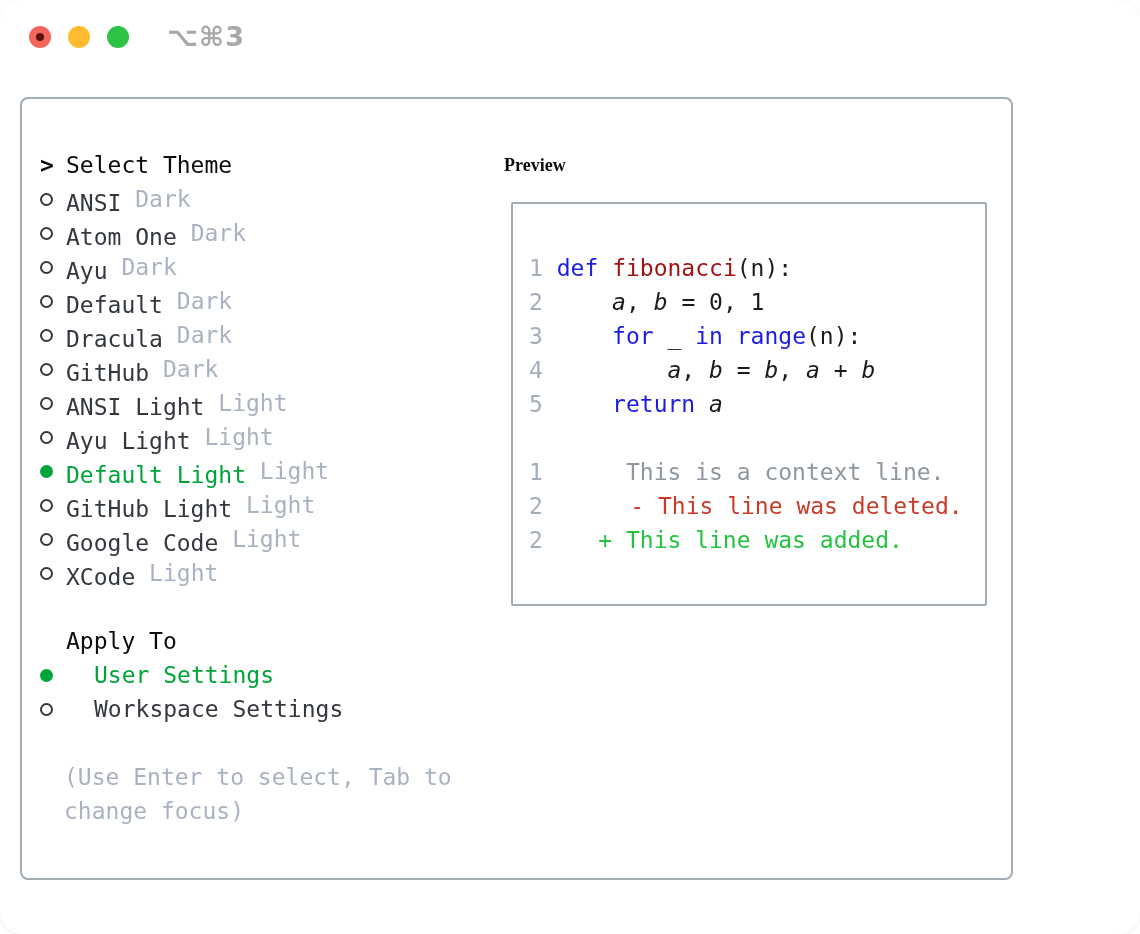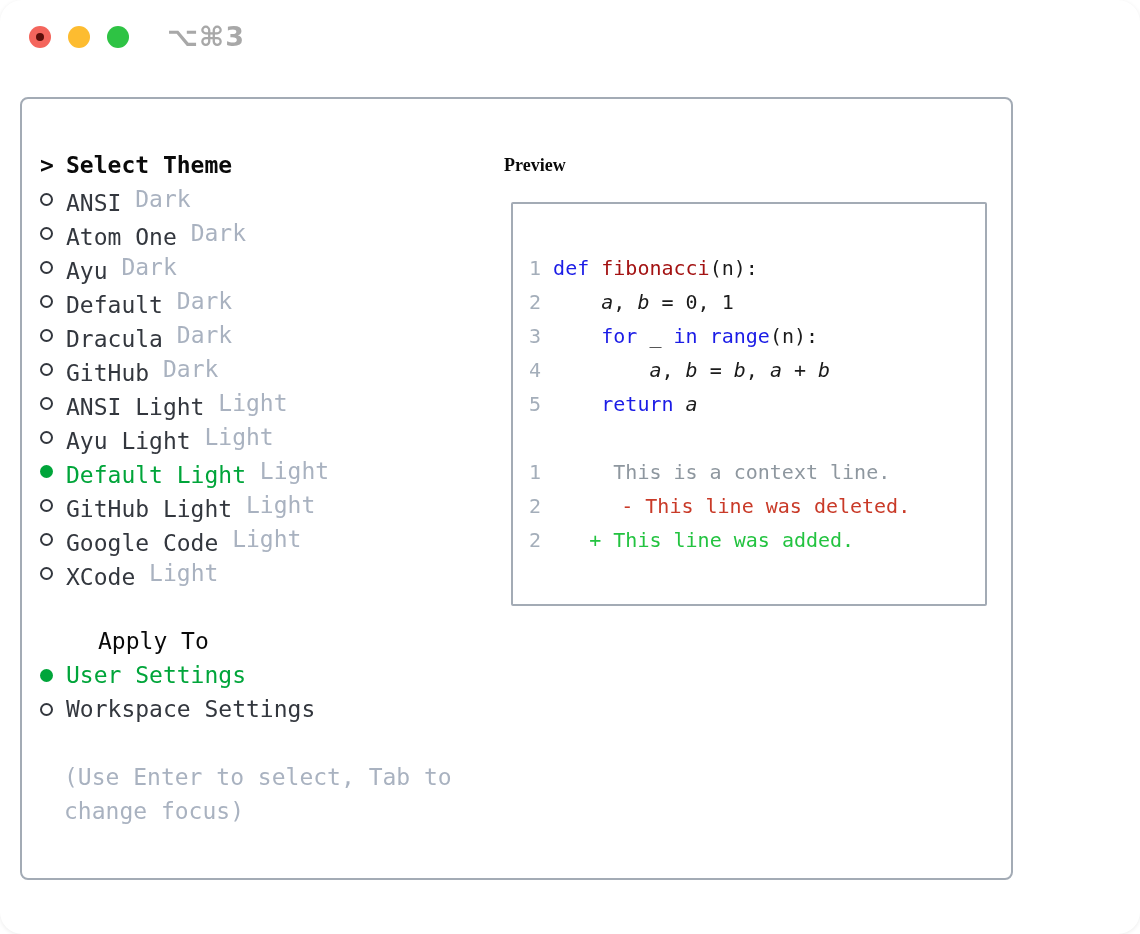--- a/index.html
+++ b/index.html
@@ -22,38 +22,38 @@
     font-family:"DejaVu Sans","Liberation Sans",sans-serif;
     font-size:27px;font-weight:bold;color:var(--shortcut);letter-spacing:1px;}
   
   .panel{position:absolute;left:20px;top:97px;width:993px;height:783px;
     border:2px solid var(--border);border-radius:8px;box-sizing:border-box;background:#fff;}
   
   .leftcol{position:absolute;left:18px;top:49px;font-size:23px;}
   .row{display:flex;align-items:center;height:34px;white-space:pre;}
   .marker{width:26px;flex:none;display:flex;align-items:center;}
   .prompt{font-weight:bold;color:var(--title);}
-  .ltitle{font-weight:bold;color:var(--title);}
+  .ltitle{font-weight:normal;color:var(--title);}
   .radio{width:13px;height:13px;border-radius:50%;border:2px solid var(--text);box-sizing:border-box;}
   .radio.on{border:none;background:var(--green);}
   .tname{color:var(--text);margin-top:8px;}
   .tname.sel{color:var(--green);}
   .tvariant{color:var(--muted);}
   .spacer{height:34px;}
-  .subtitle{color:var(--title);margin-left:32px;}
-  .optlabel{color:var(--text);}
+  .subtitle{color:var(--title);}
+  .optlabel{color:var(--text);margin-left:28px;}
   .optlabel.sel{color:var(--green);}
   .help{color:var(--muted);margin-left:24px;}
   
   .ptitle{position:absolute;left:482px;top:49px;height:34px;display:flex;align-items:center;
     font-size:18px;font-weight:bold;color:var(--title);font-family:Liberation Serif, serif;}
   .pbox{position:absolute;left:489px;top:103px;width:476px;height:404px;
     border:2px solid var(--border);border-radius:2px;box-sizing:border-box;
     padding:47px 0 0 16px;overflow:hidden;}
-  .pline{height:34px;line-height:34px;white-space:pre;font-size:20px;color:var(--code);}
+  .pline{height:34px;line-height:34px;white-space:pre;font-size:23px;color:var(--code);}
   .lnum{color:var(--linenum);}
   .tok-kw{color:var(--kw);}
   .tok-fn{color:var(--fn);}
   .tok-var{font-style:italic;color:var(--code);}
   .tok-ctx{color:var(--ctx);}
   .tok-del{color:var(--del);margin-left:32px;}
   .tok-add{color:var(--add);}
 </style>
 </head>
 <body>

